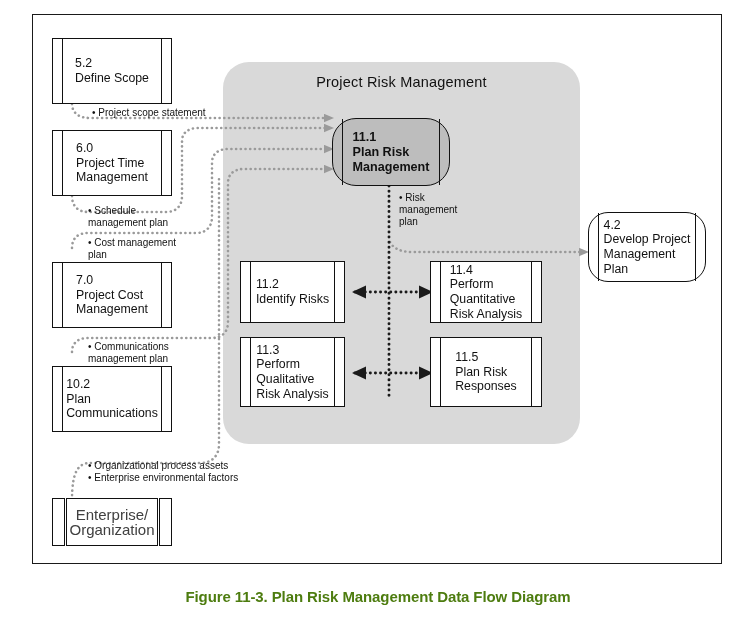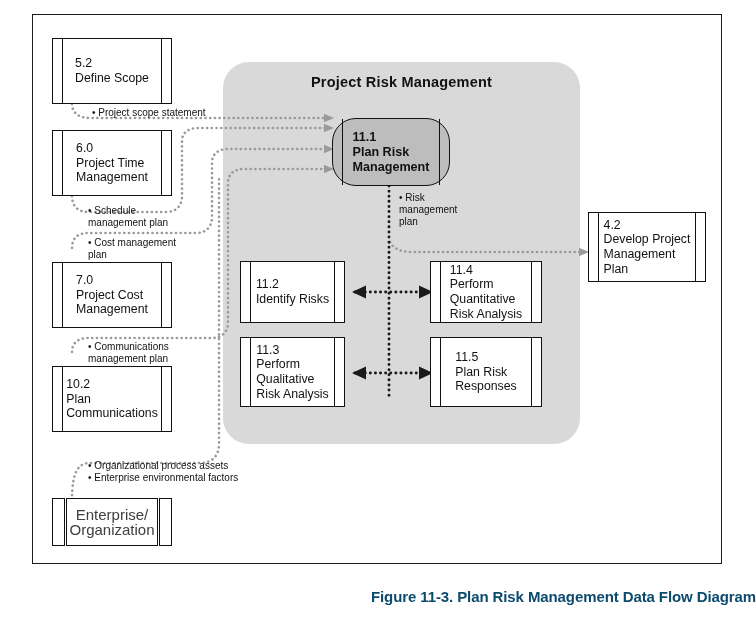--- a/index.html
+++ b/index.html
@@ -8,21 +8,21 @@
   #root{position:relative;width:756px;height:632px;overflow:hidden;background:#fff;}
 
   
   .frame{position:absolute;left:32px;top:14px;width:690px;height:550px;
          border:1.5px solid #1a1a1a;background:#fff;box-sizing:border-box;}
 
   
   .panel{position:absolute;left:223px;top:62px;width:357px;height:382px;
          background:#d9d9d9;border-radius:26px;}
   .panel-title{position:absolute;left:223px;top:74px;width:357px;text-align:center;
-         font-size:14.5px;font-weight:bold;color:#111;letter-spacing:.2px;}
+         font-size:14.5px;font-weight:normal;color:#111;letter-spacing:.2px;}
 
   
   .pbox{position:absolute;background:#fff;border:1.4px solid #111;box-sizing:border-box;
         display:flex;align-items:center;justify-content:center;text-align:left;}
   .pbox .inner{position:absolute;top:0;bottom:0;width:0;border-left:1.4px solid #111;}
   .pbox .inner.l{left:9px;}
   .pbox .inner.r{right:9px;}
   .pbox .lbl{position:relative;z-index:2;font-size:12.3px;line-height:14.6px;color:#111;
         padding:0 14px;white-space:pre-line;}
 
@@ -39,22 +39,22 @@
         border:1.4px solid #111;box-sizing:border-box;}
   .ebox .cap.l{left:0;}
   .ebox .cap.r{right:0;}
   .ebox .lbl{font-size:15px;line-height:15px;color:#404040;white-space:pre-line;}
 
   
   .flowlabel{position:absolute;font-size:10px;line-height:12.2px;color:#111;
         white-space:pre-line;}
 
   
-  .caption{position:absolute;left:0;top:588px;width:756px;text-align:right;
-        font-size:15px;font-weight:bold;color:#0c4a6e;letter-spacing:-.1px;}
+  .caption{position:absolute;left:0;top:588px;width:756px;text-align:center;
+        font-size:15px;font-weight:bold;color:#4d7c0f;letter-spacing:-.1px;}
 
   svg.wires{position:absolute;left:0;top:0;width:756px;height:632px;
         pointer-events:none;overflow:visible;}
 </style>
 </head>
 <body>
 
 <div id="root">
 
   <div class="frame"></div>
@@ -137,21 +137,21 @@
 
   <div class="ebox" style="left:52px;top:498px;width:120px;height:48px;">
     <span class="cap l"></span>
     <span class="cap r"></span>
     <span class="body">
       <span class="lbl">Enterprise/
 Organization</span>
     </span>
   </div>
 
-  <div class="pbox" style="left:588px;top:212px;width:118px;height:70px;">
+  <div class="pbox" style="left:588px;top:212px;width:118px;height:70px;border-radius:20px;">
     <span class="inner l"></span>
     <span class="inner r"></span>
     <span class="lbl">4.2
 Develop Project
 Management
 Plan</span>
   </div>
 
   <div class="panel-title">Project Risk Management</div>
 

